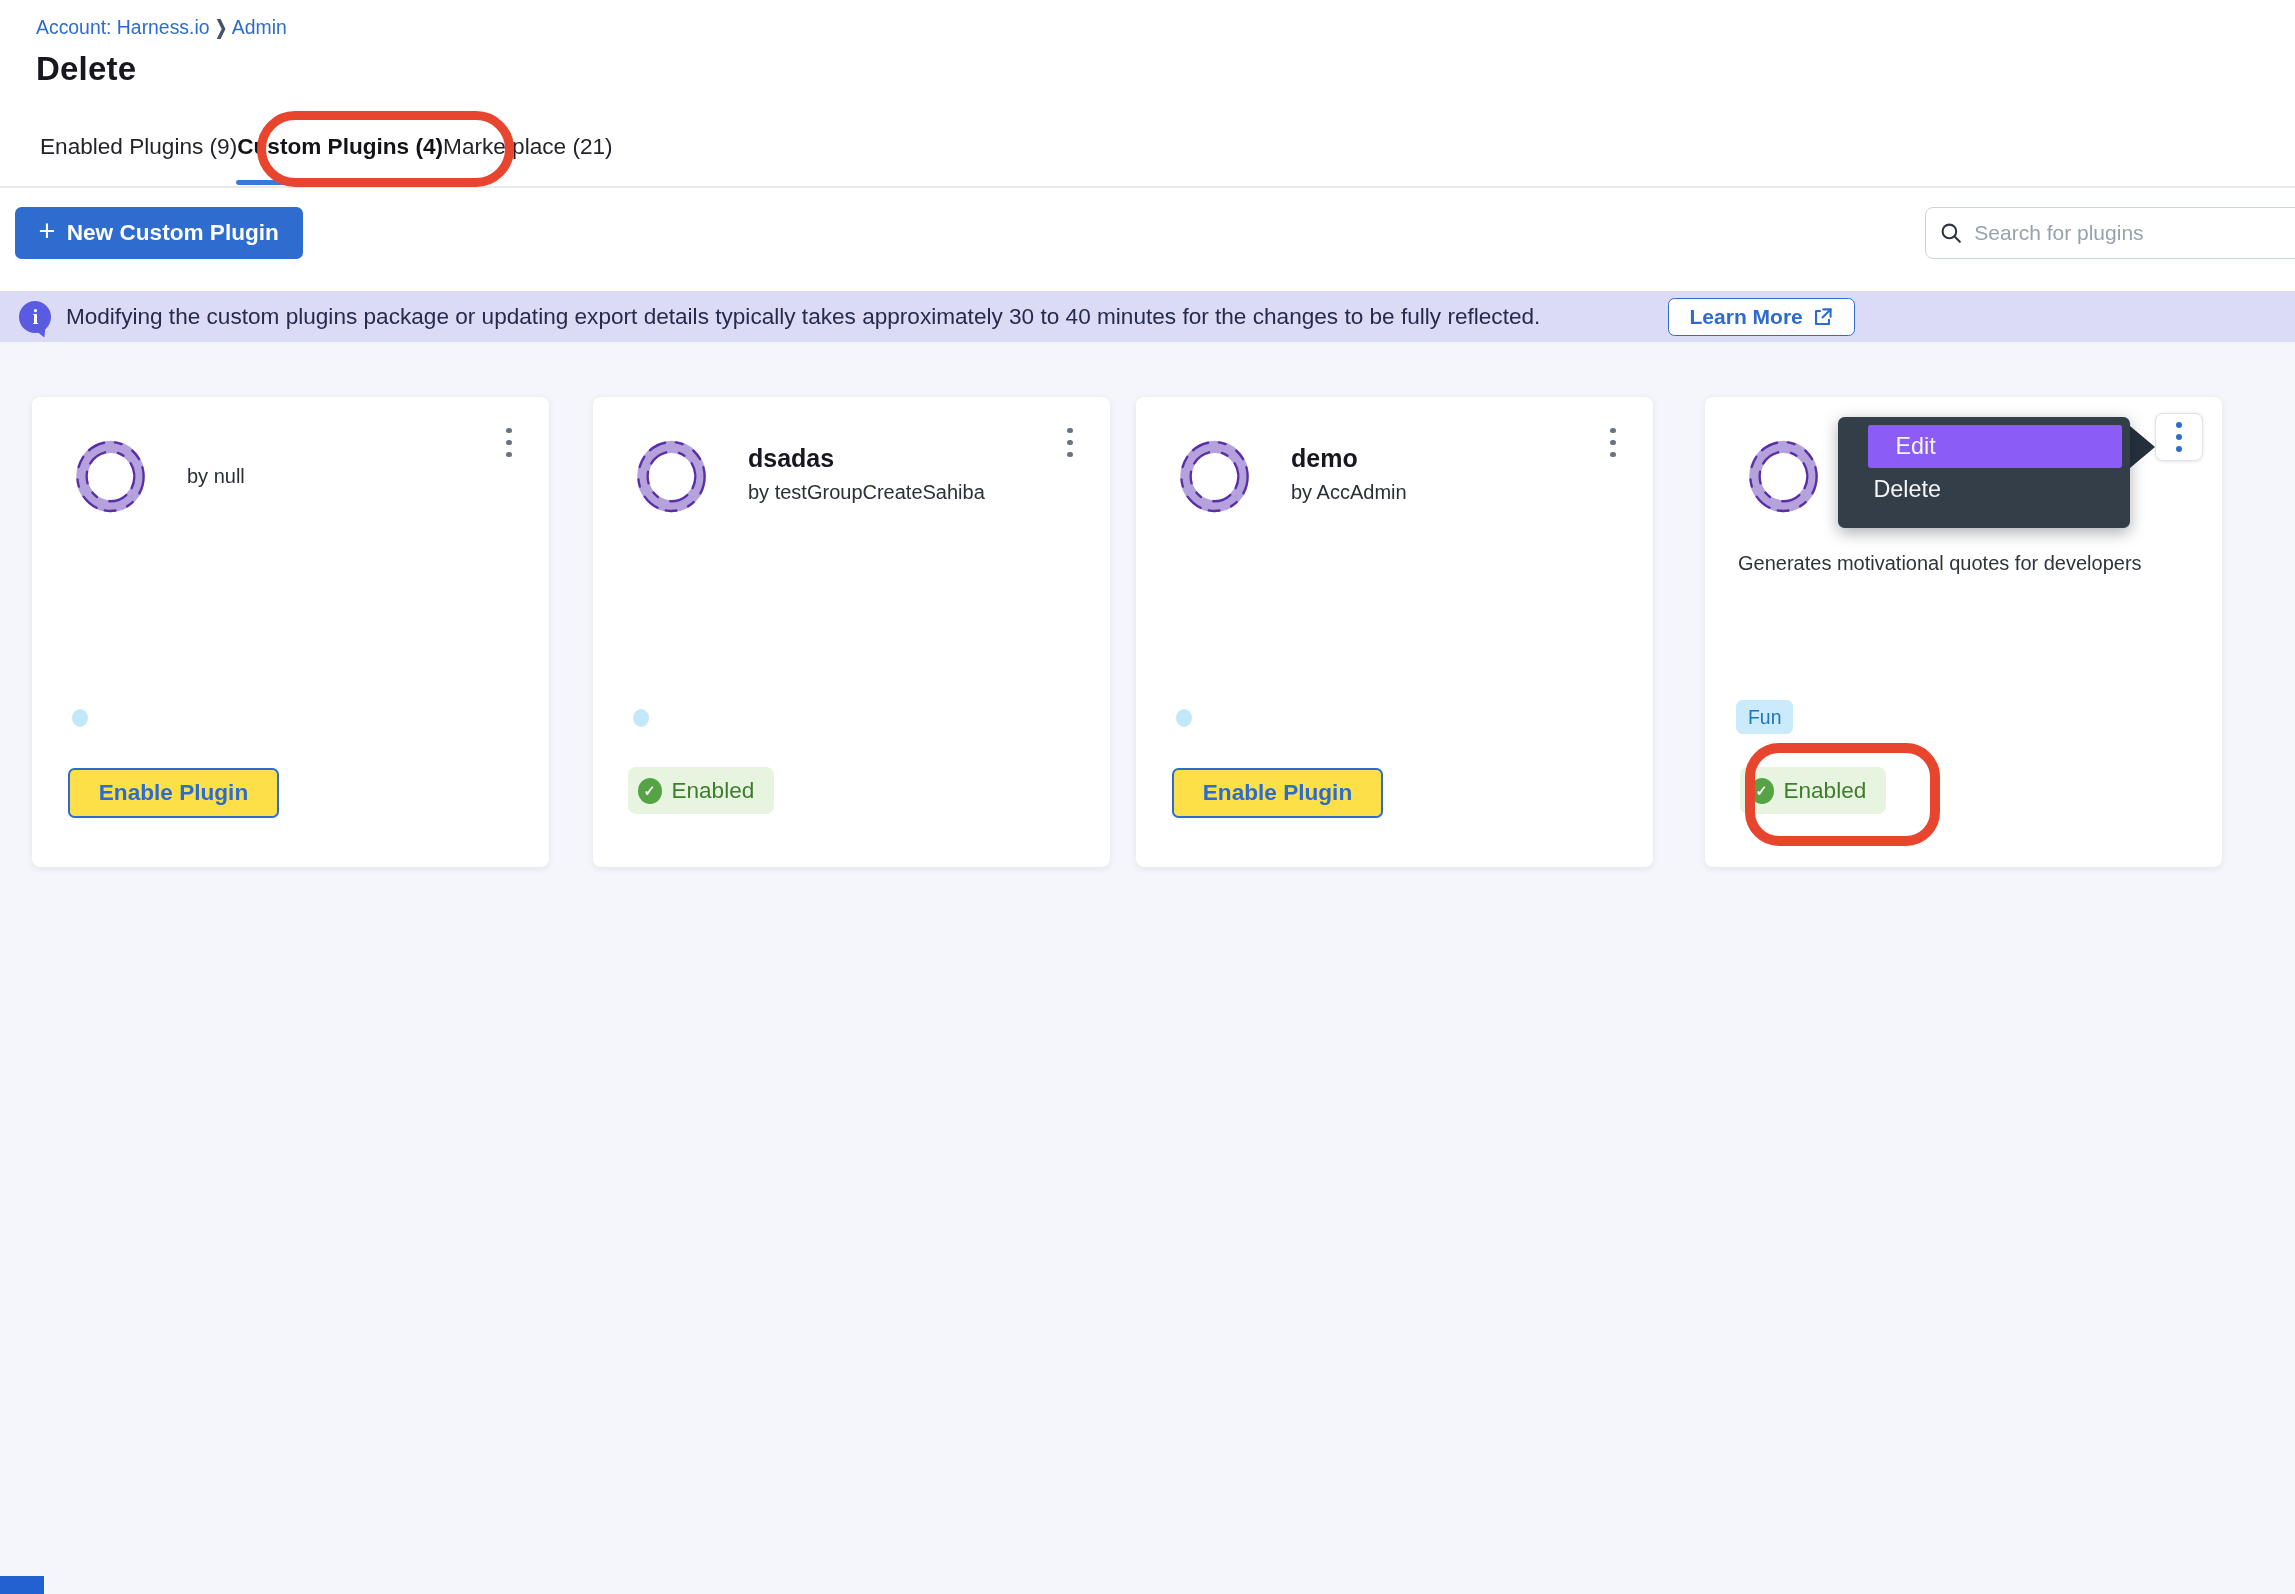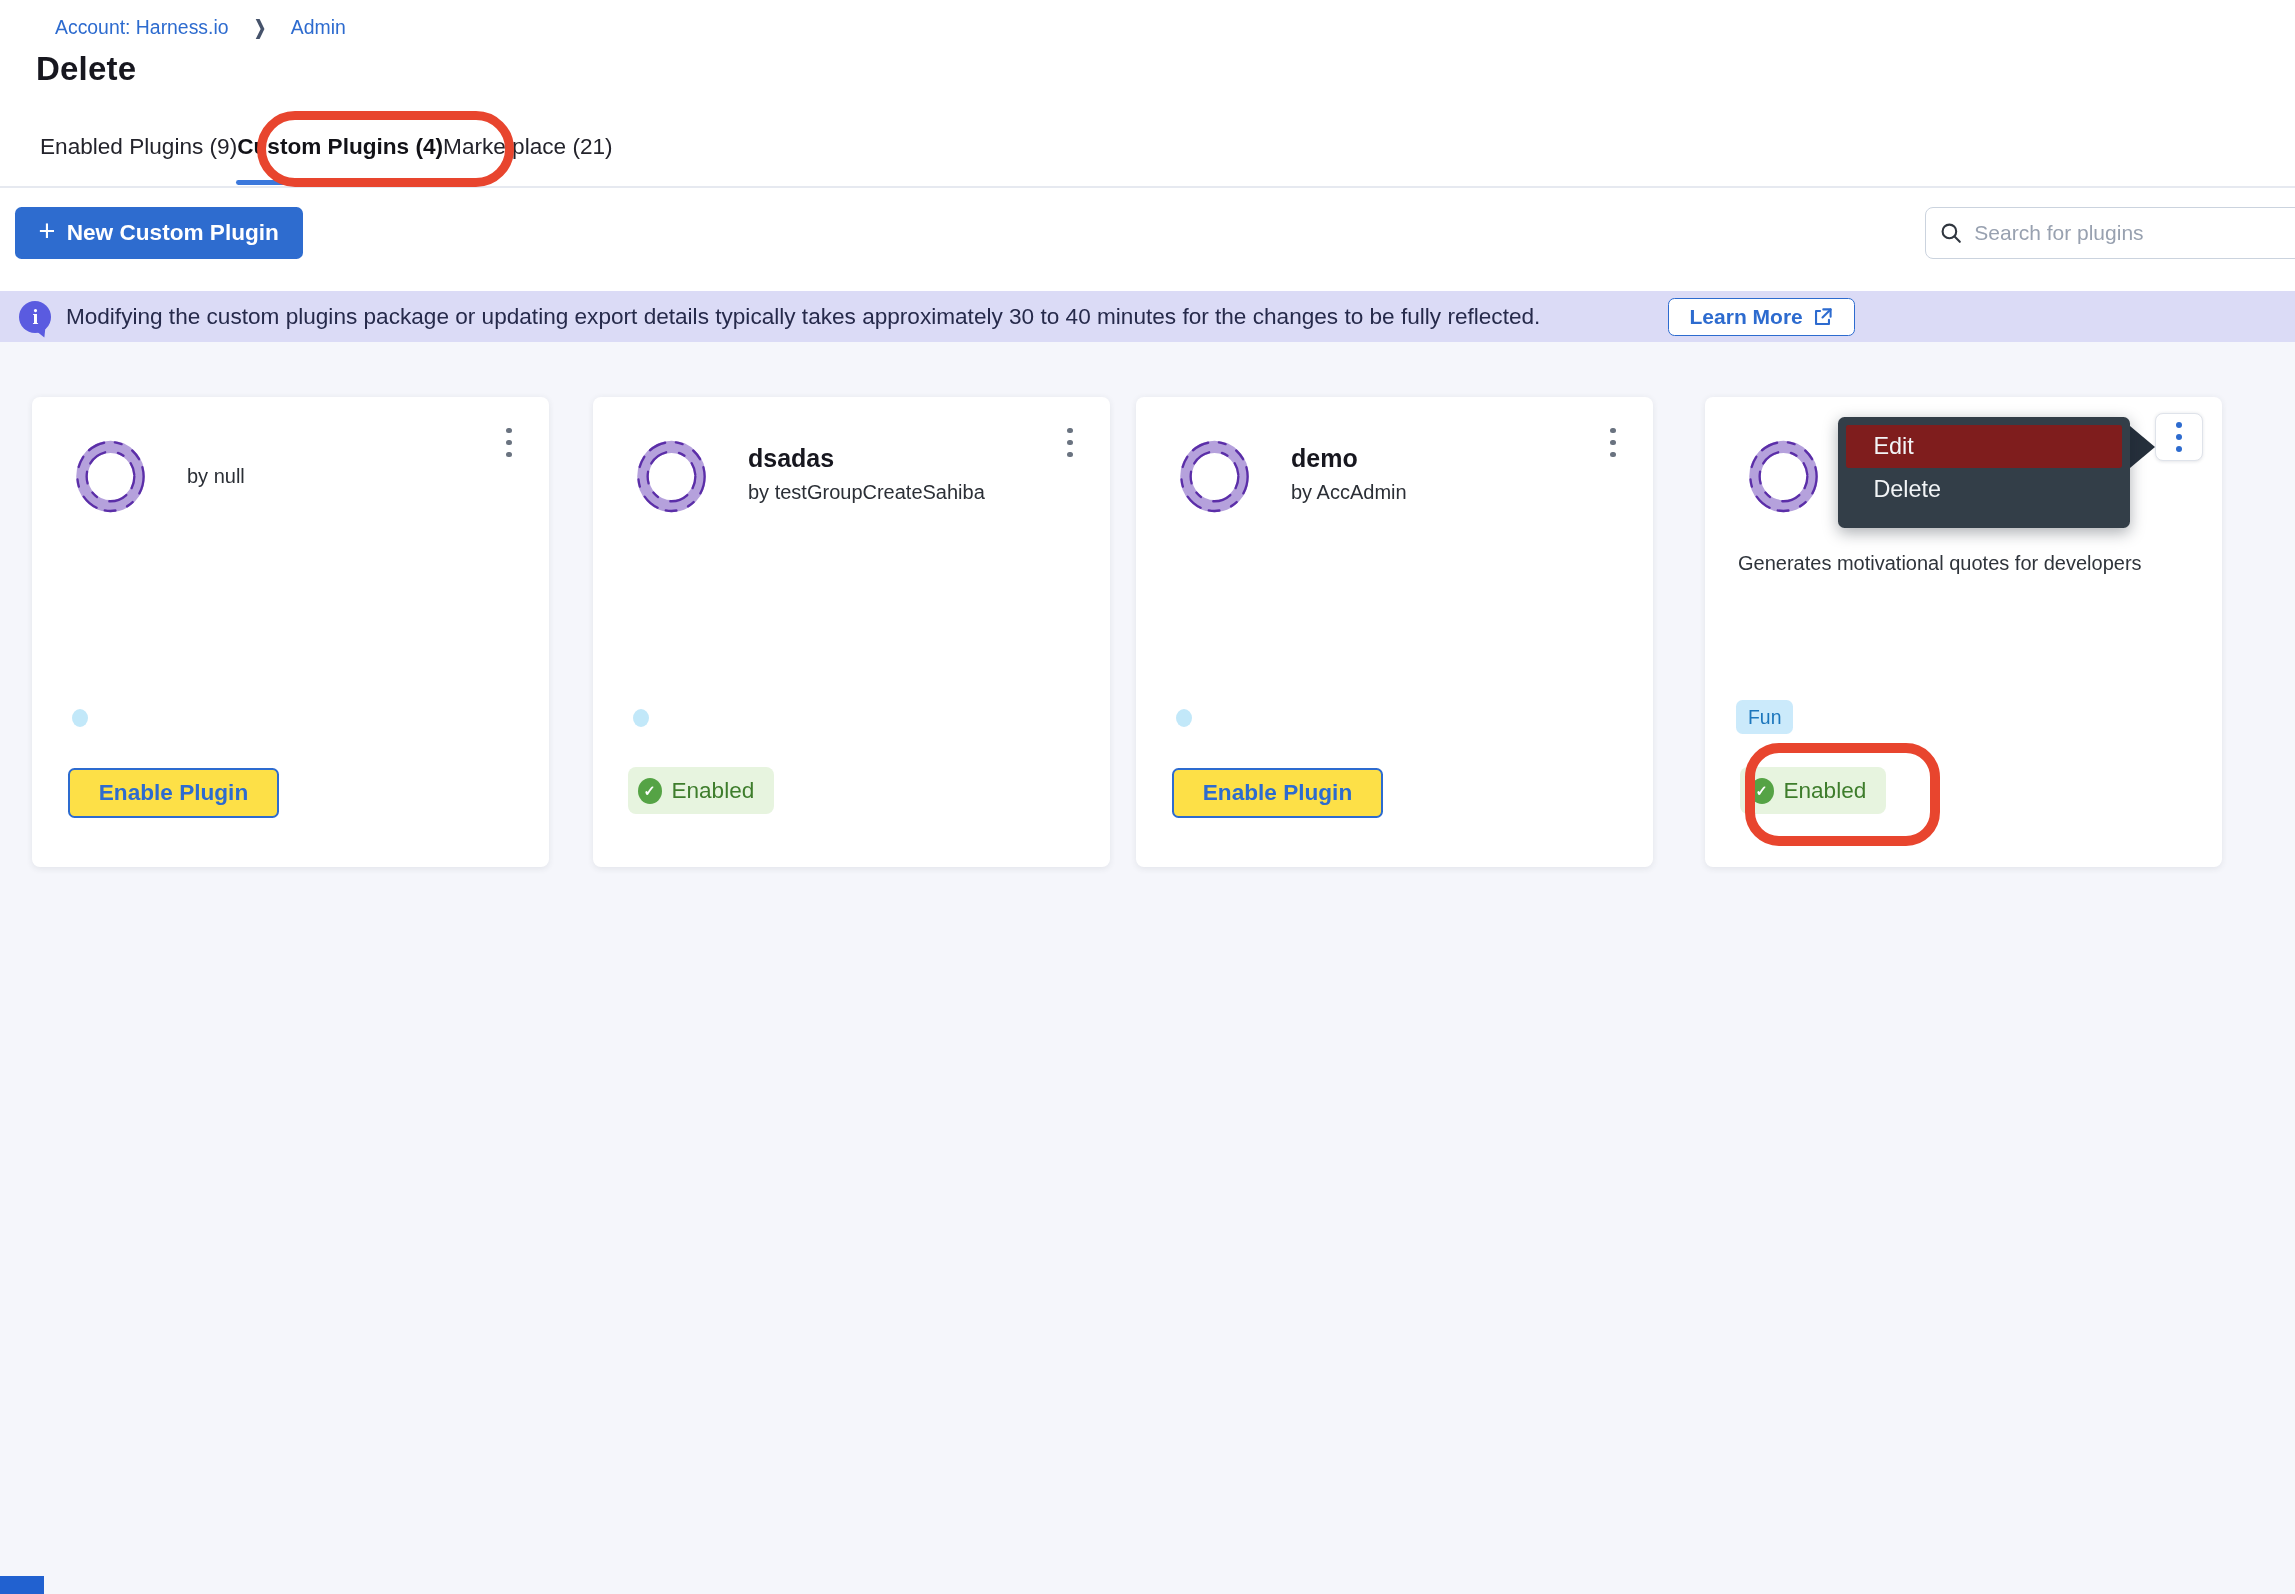--- a/index.html
+++ b/index.html
@@ -2,21 +2,21 @@
 <html style="font-size:13px"><head>
 <meta charset="utf-8">
 <style>
   * { margin:0; padding:0; box-sizing:border-box; }
   html,body { width:2295px; height:1595px; overflow:hidden; }
   body { font-family:"Liberation Sans", sans-serif; background:#FFFFFF; position:relative; }
 
   .screen { position:absolute; inset:0; }
 
   
-  .breadcrumb { position:absolute; left:36px; top:16px; display:flex; align-items:center; gap:23px; font-size:19.4px;margin-left:19px; }
+  .breadcrumb { position:absolute; left:36px; top:16px; display:flex; align-items:center; gap:3px; font-size:19.4px; }
   .breadcrumb a { color:#2D6BCF; text-decoration:none; cursor:pointer; }
   .crumb-sep { color:#46536B; font-size:19.4px; font-weight:bold; transform:scaleX(.75); }
 
   .page-title { position:absolute; left:36px; top:50px; font-size:33px; font-weight:bold; color:#17171F; letter-spacing:0.2px; }
 
   .tabs { position:absolute; left:40px; top:108px; height:77px; display:flex; align-items:center; }
   .tab { position:relative; height:100%; display:flex; align-items:center; font-size:22.6px; color:#23232B; cursor:pointer; }
   .tab.active { font-weight:bold; color:#121217; }
   .tab.active::after { content:""; position:absolute; left:-1.6px; right:-1.6px; bottom:0; height:4.8px; background:#3B78DC; border-radius:2.4px; }
   .tab-divider { position:absolute; left:0; right:0; top:186px; height:1.6px; background:#E6E9F0; }
@@ -72,21 +72,21 @@
              display:inline-flex; align-items:center; font-size:19.4px; color:#1B76BC; }
 
   
   .kebab-btn { position:absolute; left:450px; top:16px; width:48px; height:48px; background:#fff; border:1.6px solid #DFE3EA; border-radius:8px;
                box-shadow:0 0.8px 3.2px rgba(40,50,70,.12); display:flex; flex-direction:column; align-items:center; justify-content:center; gap:5.6px; cursor:pointer; z-index:16; }
   .kebab-btn i { width:6.5px; height:6.5px; border-radius:50%; background:#2D6BCF; }
 
   .ctx-menu { position:absolute; left:133px; top:20px; width:292px; height:111px; background:#333E48; border-radius:6.5px;
               box-shadow:0 4.8px 14.5px rgba(20,28,40,.35); z-index:20; padding:8px; }
   .ctx-item { height:43px; display:flex; align-items:center; padding-left:27.4px; font-size:23.4px; color:#F2F4F6; cursor:pointer; border-radius:2.4px; }
-  .ctx-item.hover { background:#7f1d1d; }
+  .ctx-item.hover { background:#8b5cf6;margin-left:22px; }
   .ctx-arrow { position:absolute; left:425px; top:29px; width:0; height:0; z-index:19;
                border-top:21px solid transparent; border-bottom:21px solid transparent; border-left:25px solid #26303C; }
 
   
   .annotation { position:absolute; border:9.7px solid #E8452E; pointer-events:none; z-index:50; }
   .annotation-tab { left:257px; top:111px; width:257px; height:76px; border-radius:39px; }
   .annotation-badge { left:1745px; top:743px; width:195px; height:103px; border-width:10.5px; border-radius:34px; }
 
   .corner-artifact { position:absolute; left:0; top:1576px; width:44px; height:19.4px; background:#2161D0; }
 

